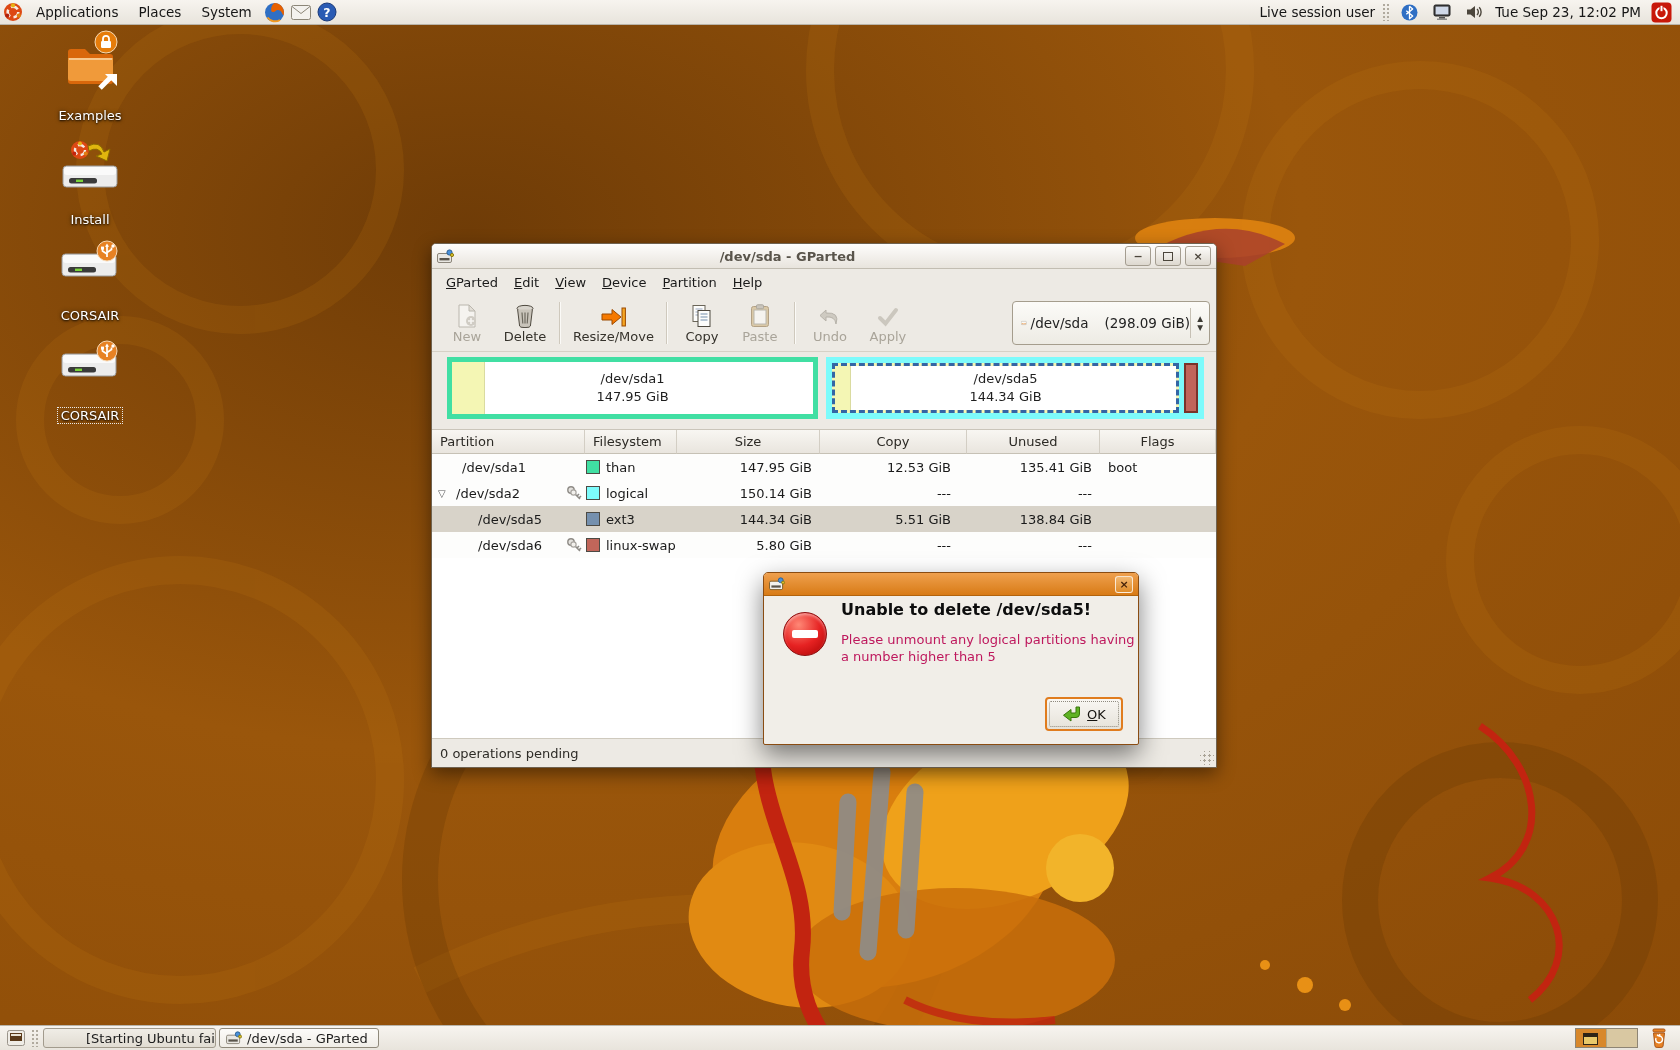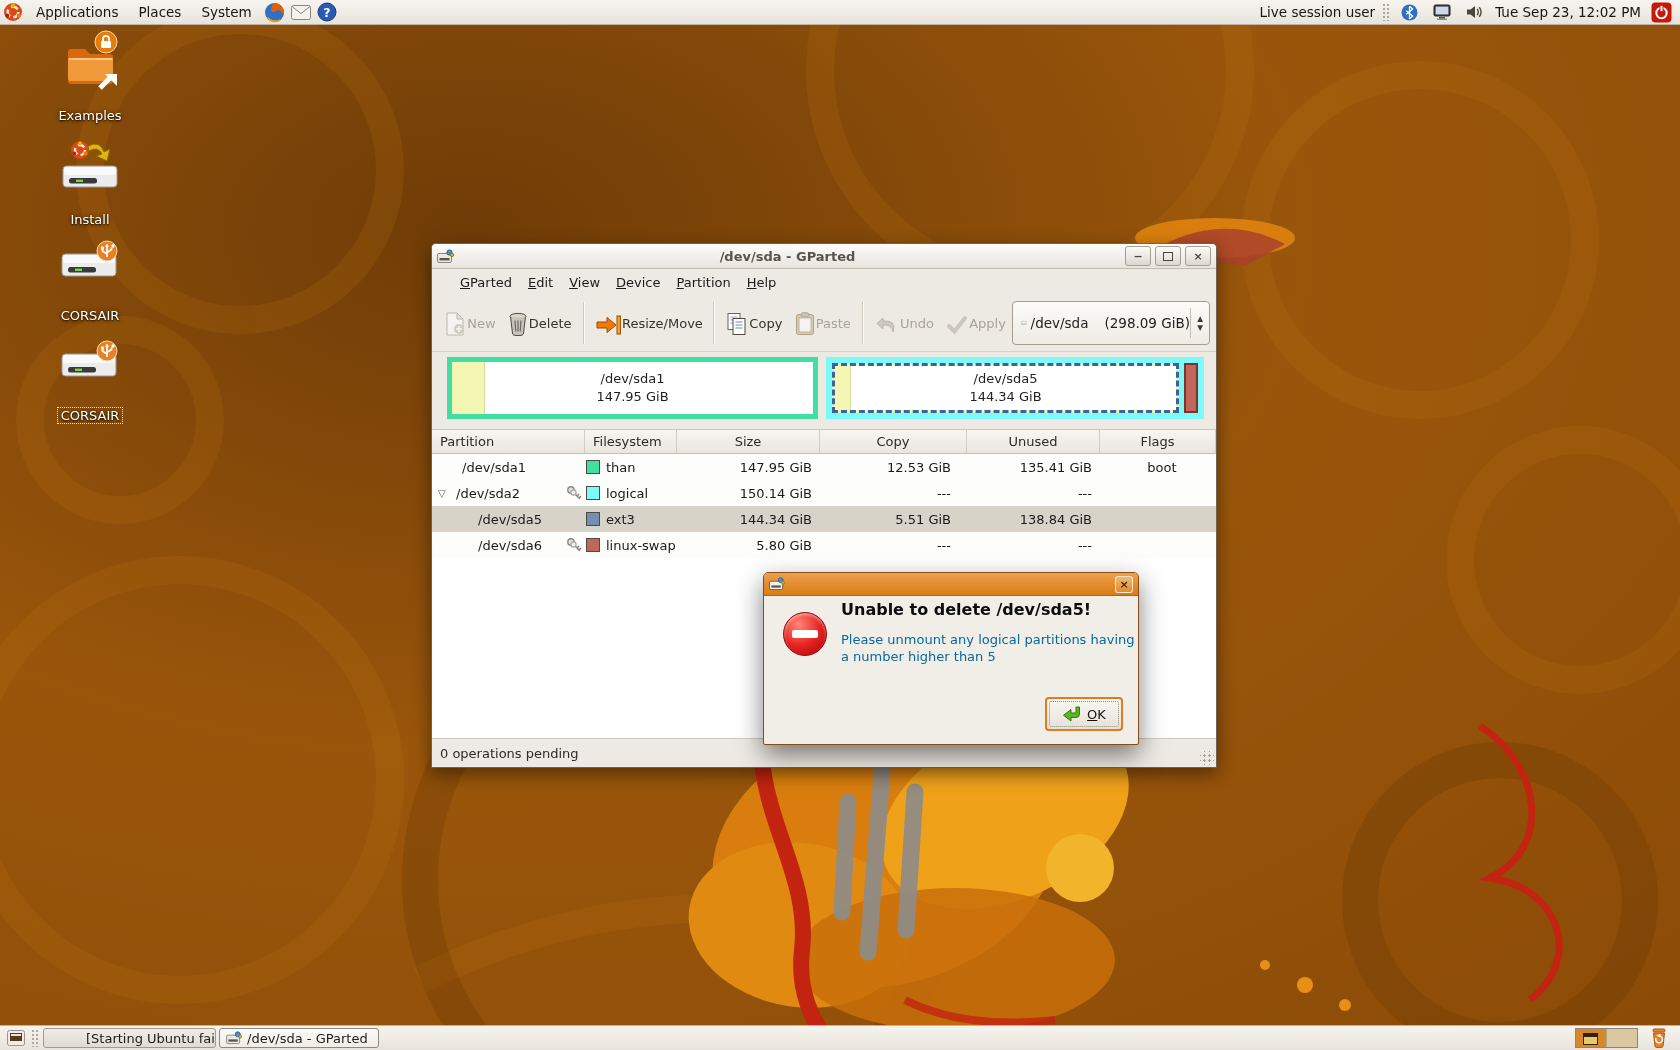--- a/index.html
+++ b/index.html
@@ -32,24 +32,24 @@
   #gparted-window{position:absolute;left:431px;top:243px;width:786px;height:525px;z-index:5;
       background:#EDEAE4;border:1px solid #6f6250;border-radius:5px 5px 1px 1px;
       box-shadow:0 6px 18px rgba(0,0,0,.45);box-sizing:border-box;}
   .titlebar{height:24px;background:linear-gradient(#fefdfc,#e8e4dd);border-bottom:1px solid #c2bdb2;
       border-radius:4px 4px 0 0;display:flex;align-items:center;padding:0 5px;}
   .title{flex:1;text-align:center;font-weight:bold;color:#59544b;font-size:13px;}
   .winbtn{width:24px;height:18px;border:1px solid #a49d90;border-radius:3px;margin-left:4px;
       background:linear-gradient(#fcfbf9,#ddd8cf);display:flex;align-items:center;justify-content:center;
       font-size:11px;font-weight:bold;color:#4c463c;line-height:1;}
   .winbtn .sq{width:8px;height:7px;border:1.5px solid #4c463c;}
-  .menubar{height:26px;display:flex;align-items:center;padding-left:20px;}
+  .menubar{height:26px;display:flex;align-items:center;padding-left:6px;}
   .mitem{padding:3px 8px;border-radius:2px;}
   .toolbar{height:57px;border-bottom:1px solid #d6d1c6;display:flex;align-items:center;padding:2px 6px;box-sizing:border-box;}
-  .tbtn{display:flex;flex-direction:row;align-items:center;justify-content:center;gap:1px;
+  .tbtn{display:flex;flex-direction:column;align-items:center;justify-content:center;gap:1px;
         padding:2px 7px;min-width:44px;color:#35322b;}
   .tbtn.disabled{color:#a9a499;}
   .tbtn .ticon{height:26px;display:flex;align-items:flex-end;justify-content:center;}
   .tsep{width:1px;align-self:stretch;margin:5px 5px;background:#cfc9bd;border-right:1px solid #fbfaf7;}
   .device-combo{margin-left:auto;height:44px;width:198px;box-sizing:border-box;border:1px solid #a59d8d;
         border-radius:4px;background:linear-gradient(#fcfbf8,#edebe4);display:flex;align-items:center;padding:0 3px 0 8px;}
   .device-combo .dtext{white-space:nowrap;font-size:13.5px;color:#222;margin-left:4px;}
   .combo-sep{width:1px;align-self:stretch;margin:6px 4px 6px auto;background:#c6c0b4;}
   .spin{display:flex;flex-direction:column;align-items:center;justify-content:center;font-size:7.5px;color:#3c3a34;line-height:1.25;padding:0 3px;}
 
@@ -75,42 +75,42 @@
   .trow.selected{background:#d8d3c9;}
   .pcell{display:flex;align-items:center;height:100%;padding-left:6px;}
   .expander{width:18px;color:#555;font-size:10px;text-align:left;}
   .pname{margin-left:6px;white-space:nowrap;}
   .indent .pname{margin-left:22px;}
   .keysicon{margin-left:auto;margin-right:2px;}
   .fcell{display:flex;align-items:center;gap:6px;padding-left:1px;}
   .swatch{width:14px;height:14px;border:1px solid #4c4a44;box-sizing:border-box;}
   .num{text-align:right;padding-right:8px;}
   .num.used{padding-right:16px;}
-  .flagcell{padding-left:8px;text-align:center;}
+  .flagcell{padding-left:8px;}
 
   .statusbar{position:absolute;left:0;right:0;bottom:0;height:20px;background:#EDEAE4;border-top:1px solid #cfcabe;
        display:flex;align-items:center;padding:4px 8px;color:#2e2c27;border-radius:0 0 1px 1px;}
   .grip{position:absolute;right:2px;bottom:2px;width:14px;height:14px;
         background-image:radial-gradient(#a9a396 1.2px,transparent 1.4px);background-size:5px 5px;background-position:2px 2px;}
 
   
   #dialog{position:absolute;left:763px;top:572px;width:376px;height:173px;z-index:12;
       background:#f1eee8;border:1px solid #8a4c12;border-radius:5px 5px 2px 2px;
       box-shadow:0 10px 26px rgba(0,0,0,.5);box-sizing:border-box;}
   .dtitle{height:22px;background:linear-gradient(#efa04e,#d87b16);border-radius:4px 4px 0 0;
       border-bottom:1px solid #b2630c;display:flex;align-items:center;padding:0 5px;}
   .dclose{margin-left:auto;width:16px;height:15px;border:1px solid rgba(255,255,255,.75);border-radius:3px;
       background:linear-gradient(#f3b872,#df8c2a);display:flex;align-items:center;justify-content:center;
       font-size:11px;font-weight:bold;color:#46230a;line-height:1;}
   .dicon-stop{position:absolute;left:19px;top:39px;width:42px;height:42px;border-radius:50%;
       background:radial-gradient(circle at 35% 28%,#ff8876,#e62222 52%,#ae0505 95%);
       border:1px solid #8d0d0d;box-shadow:inset 0 2px 3px rgba(255,255,255,.45);}
   .dicon-stop .bar{position:absolute;left:50%;top:50%;transform:translate(-50%,-50%);width:26px;height:8px;background:#fff;border-radius:2px;}
   .dheading{position:absolute;left:77px;top:27px;font-size:16px;font-weight:bold;color:#0d0d0d;}
-  .dbody{position:absolute;left:77px;top:59px;width:294px;line-height:1.3;color:#0369a1;}
+  .dbody{position:absolute;left:77px;top:59px;width:294px;line-height:1.3;color:#be185d;}
   .ok-btn{position:absolute;right:15px;bottom:13px;width:78px;height:34px;box-sizing:border-box;
       border:2px solid #e07c1e;border-radius:4px;background:linear-gradient(#f9f7f3,#e6e2d9);
       display:flex;align-items:center;justify-content:center;gap:6px;}
   .ok-btn::after{content:"";position:absolute;inset:2px;border:1px dotted #8f8a7e;border-radius:2px;}
   .ok-label{font-size:13px;color:#15130f;}
 
   
   .showdesk{width:27px;height:22px;display:flex;align-items:center;justify-content:center;margin-left:2px;}
   .tb-handle{width:7px;height:18px;margin:0 2px;background-image:radial-gradient(#b0aa9e 1px,transparent 1.2px);background-size:4px 4px;}
   .taskbtn{height:20px;display:flex;align-items:center;gap:5px;padding:0 6px;margin-left:3px;

